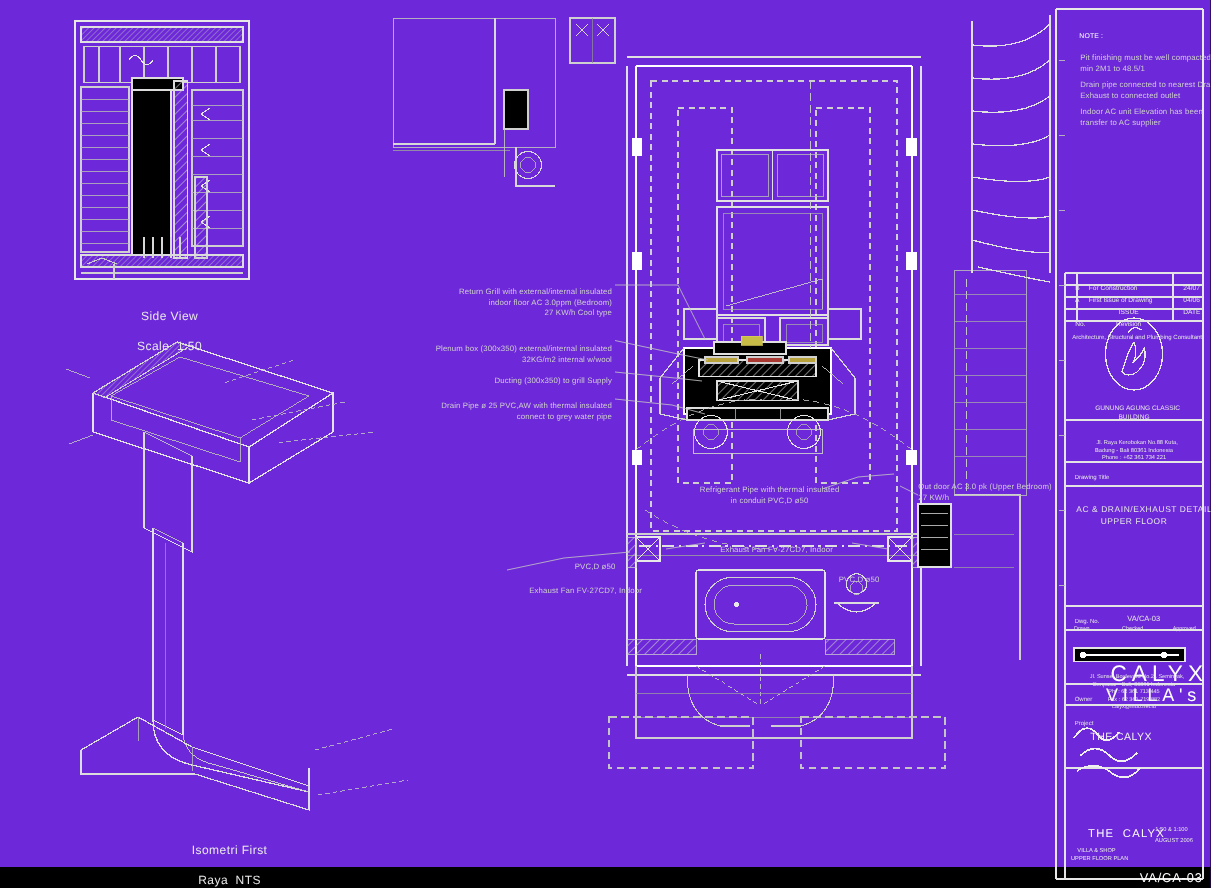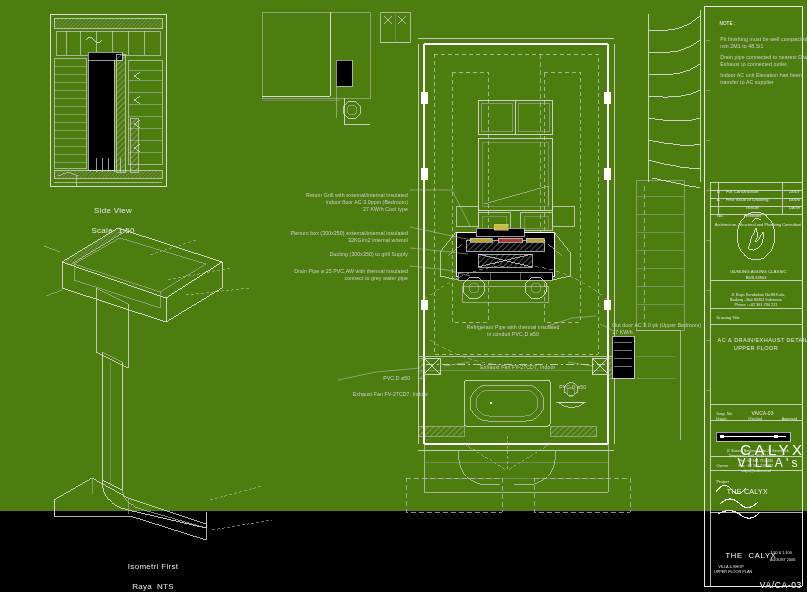--- a/index.html
+++ b/index.html
@@ -5,22 +5,22 @@
   * { box-sizing: border-box; }
   html, body {
     margin: 0; padding: 0;
     background: #000;
     width: 807px; height: 592px;
     overflow: hidden;
     font-family: "Liberation Sans", sans-serif;
   }
   #canvas {
     position: relative;
-    width: 807px; height: 511px;
-    background: #4d7c0f;
+    width: 807px; height: 578px;
+    background: #6d28d9;
     color: #d8d8d8;
   }
   .cad { position: absolute; left: 0; top: 0; width: 807px; height: 592px; }
   .lbl {
     position: absolute;
     color: #cfcfcf;
     font-size: 5.2px;
     line-height: 6.4px;
     letter-spacing: 0.1px;
     white-space: pre;

